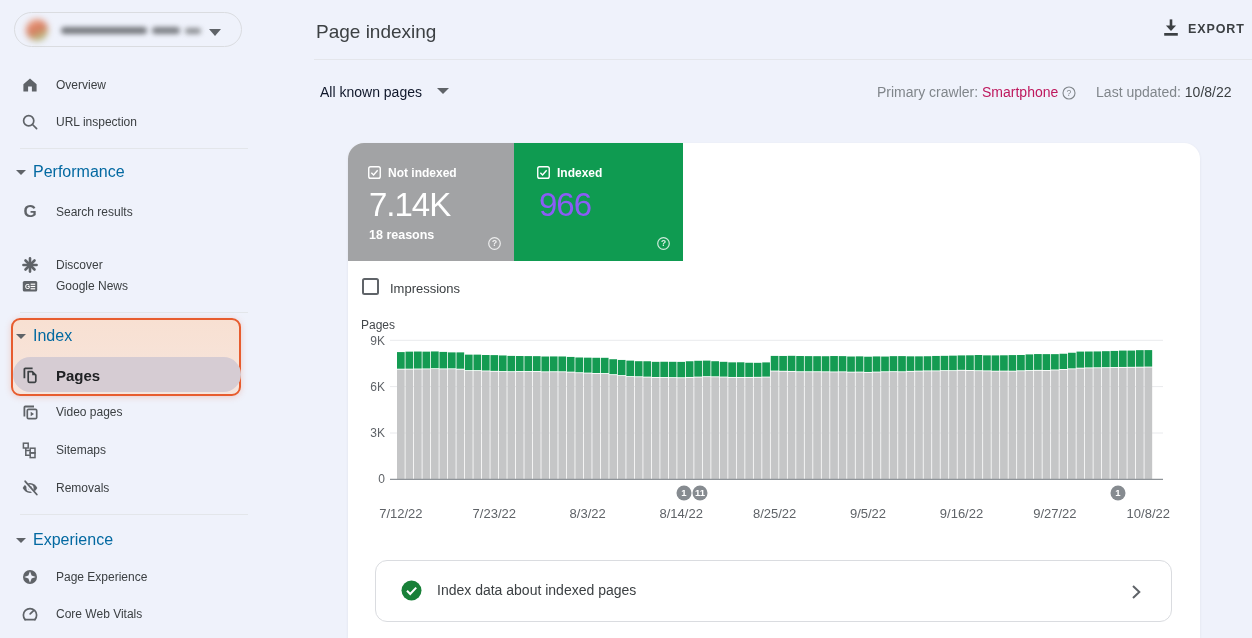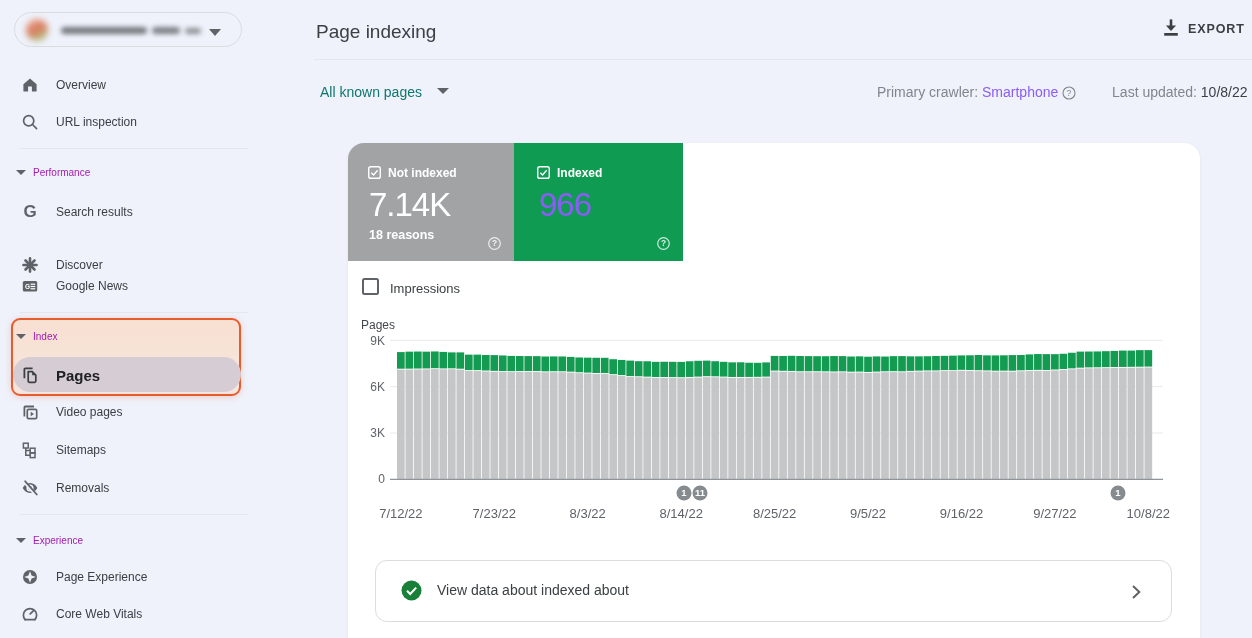--- a/index.html
+++ b/index.html
@@ -3,21 +3,21 @@
 <style>
 *{margin:0;padding:0;box-sizing:border-box}
 html,body{width:1252px;height:638px;overflow:hidden}
 body{position:relative;background:#eff2fb;font-family:"Liberation Sans",sans-serif;color:#3c4043}
 .abs{position:absolute}
 .nav{position:absolute;left:0;width:268px;height:37px}
 .nav .ic{position:absolute;left:21px;top:50%;transform:translateY(-50%);width:18px;height:18px}
 .nav .tx{position:absolute;left:56px;top:50%;transform:translateY(-50%);font-size:12px;color:#3c4043;white-space:nowrap}
 .hdr{position:absolute;left:0;width:268px;height:20px}
 .hdr .car{position:absolute;left:16px;top:50%;margin-top:-2px;width:0;height:0;border-left:5px solid transparent;border-right:5px solid transparent;border-top:5.5px solid #5f6368}
-.hdr .tx{position:absolute;left:33px;top:50%;transform:translateY(-50%);font-size:10px;color:#a21caf}
+.hdr .tx{position:absolute;left:33px;top:50%;transform:translateY(-50%);font-size:16px;color:#0369a1}
 .divider{position:absolute;left:20px;width:228px;height:1px;background:#e3e6ea}
 svg.abs{display:block}
 </style></head>
 <body>
 
 <div class="abs" style="left:14px;top:12px;width:228px;height:35px;border:1px solid #dadce0;border-radius:18px;">
   <div class="abs" style="left:11px;top:6px;width:22px;height:22px;border-radius:50%;background:linear-gradient(155deg,#edaf97 5%,#e28f72 30%,#d67a5e 48%,#c2ad78 72%,#aebd85 90%);filter:blur(3px)"></div>
   <div class="abs" style="left:46px;top:14px;width:86px;height:7px;border-radius:4px;background:#74777c;filter:blur(2.8px)"></div>
   <div class="abs" style="left:137px;top:14px;width:28px;height:7px;border-radius:4px;background:#7c7f84;filter:blur(2.8px)"></div>
   <div class="abs" style="left:170px;top:14.5px;width:16px;height:6.5px;border-radius:3px;background:#8d9094;filter:blur(2.9px)"></div>
@@ -137,29 +137,29 @@
 
 <div class="abs" style="left:316px;top:21px;font-size:19px;color:#3c4043">Page indexing</div>
 <svg class="abs" style="left:1163px;top:19px" width="16" height="18" viewBox="0 0 16 18">
   <rect x="6.7" y="0.4" width="2.6" height="6.8" fill="#3c4043"></rect>
   <path d="M2.9 6.4 H13.1 L8 12.1 Z" fill="#3c4043"></path>
   <rect x="1.2" y="14" width="13.6" height="2.7" fill="#3c4043"></rect>
 </svg>
 <div class="abs" style="left:1188px;top:21.5px;font-size:12.5px;font-weight:700;letter-spacing:0.9px;color:#3c4043">EXPORT</div>
 <div class="abs" style="left:314px;top:58.5px;width:938px;height:1px;background:#e4e6eb"></div>
 
-<div class="abs" style="left:320px;top:84px;font-size:14px;color:#0f766e">All known pages</div>
+<div class="abs" style="left:320px;top:84px;font-size:14px;color:#0f172a">All known pages</div>
 <div class="abs" style="left:437px;top:88px;width:0;height:0;border-left:6px solid transparent;border-right:6px solid transparent;border-top:6.5px solid #5f6368"></div>
 
-<div class="abs" style="left:877px;top:84px;font-size:14px;color:#80868b;white-space:nowrap">Primary crawler: <span style="color:#8b5cf6">Smartphone</span>
+<div class="abs" style="left:877px;top:84px;font-size:14px;color:#80868b;white-space:nowrap">Primary crawler: <span style="color:#be185d">Smartphone</span>
   <svg width="14" height="14" viewBox="0 0 14 14" style="vertical-align:-2.5px">
       <circle cx="7" cy="7" r="6" fill="none" stroke="#80868b" stroke-width="1.1"></circle>
       <text x="7" y="10" text-anchor="middle" font-size="8.6" fill="#80868b" font-family="Liberation Sans">?</text>
     </svg>
-  <span style="margin-left:32px">Last updated: <span style="color:#3c4043">10/8/22</span></span>
+  <span style="margin-left:16px">Last updated: <span style="color:#3c4043">10/8/22</span></span>
 </div>
 
 <div class="abs" style="left:348px;top:143px;width:852px;height:495px;background:#fff;border-radius:16px 16px 0 0;box-shadow:0 1px 3px rgba(60,64,67,0.08)"></div>
 
 <div class="abs" style="left:348px;top:143px;width:166px;height:118px;background:#a2a3a5;border-radius:16px 0 0 0"></div>
 <div class="abs" style="left:514px;top:143px;width:169px;height:118px;background:#0f9b51"></div>
 
 <svg class="abs" style="left:368px;top:166px" width="13" height="13" viewBox="0 0 14 14">
     <rect x="0.8" y="0.8" width="12.4" height="12.4" rx="2" fill="none" stroke="#fff" stroke-width="1.5"></rect>
     <path d="M3.6 7.2 L6 9.6 L10.4 4.6" fill="none" stroke="#fff" stroke-width="1.5"></path>
@@ -395,16 +395,16 @@
     <circle cx="768" cy="178" r="7.5" fill="#868b90"></circle>
       <text x="768" y="181.4" text-anchor="middle" fill="#fff">1</text>
   </g>
 </svg>
 
 <div class="abs" style="left:375px;top:560px;width:797px;height:62px;border:1px solid #dadce0;border-radius:12px;background:#fff"></div>
 <svg class="abs" style="left:401px;top:580px" width="21" height="21" viewBox="0 0 21 21">
     <circle cx="10.5" cy="10.5" r="10" fill="#188038"></circle>
     <path d="M6 10.8 L9.2 14 L15.2 7.6" fill="none" stroke="#fff" stroke-width="2"></path>
   </svg>
-<div class="abs" style="left:437px;top:582px;font-size:14px;color:#3c4043">View data about indexed about</div>
+<div class="abs" style="left:437px;top:582px;font-size:14px;color:#3c4043">Index data about indexed pages</div>
 <svg class="abs" style="left:1131px;top:584px" width="10" height="16" viewBox="0 0 10 16">
     <path d="M2 2 L8.3 8 L2 14" fill="none" stroke="#5f6368" stroke-width="2"></path>
   </svg>
 
 </body></html>

